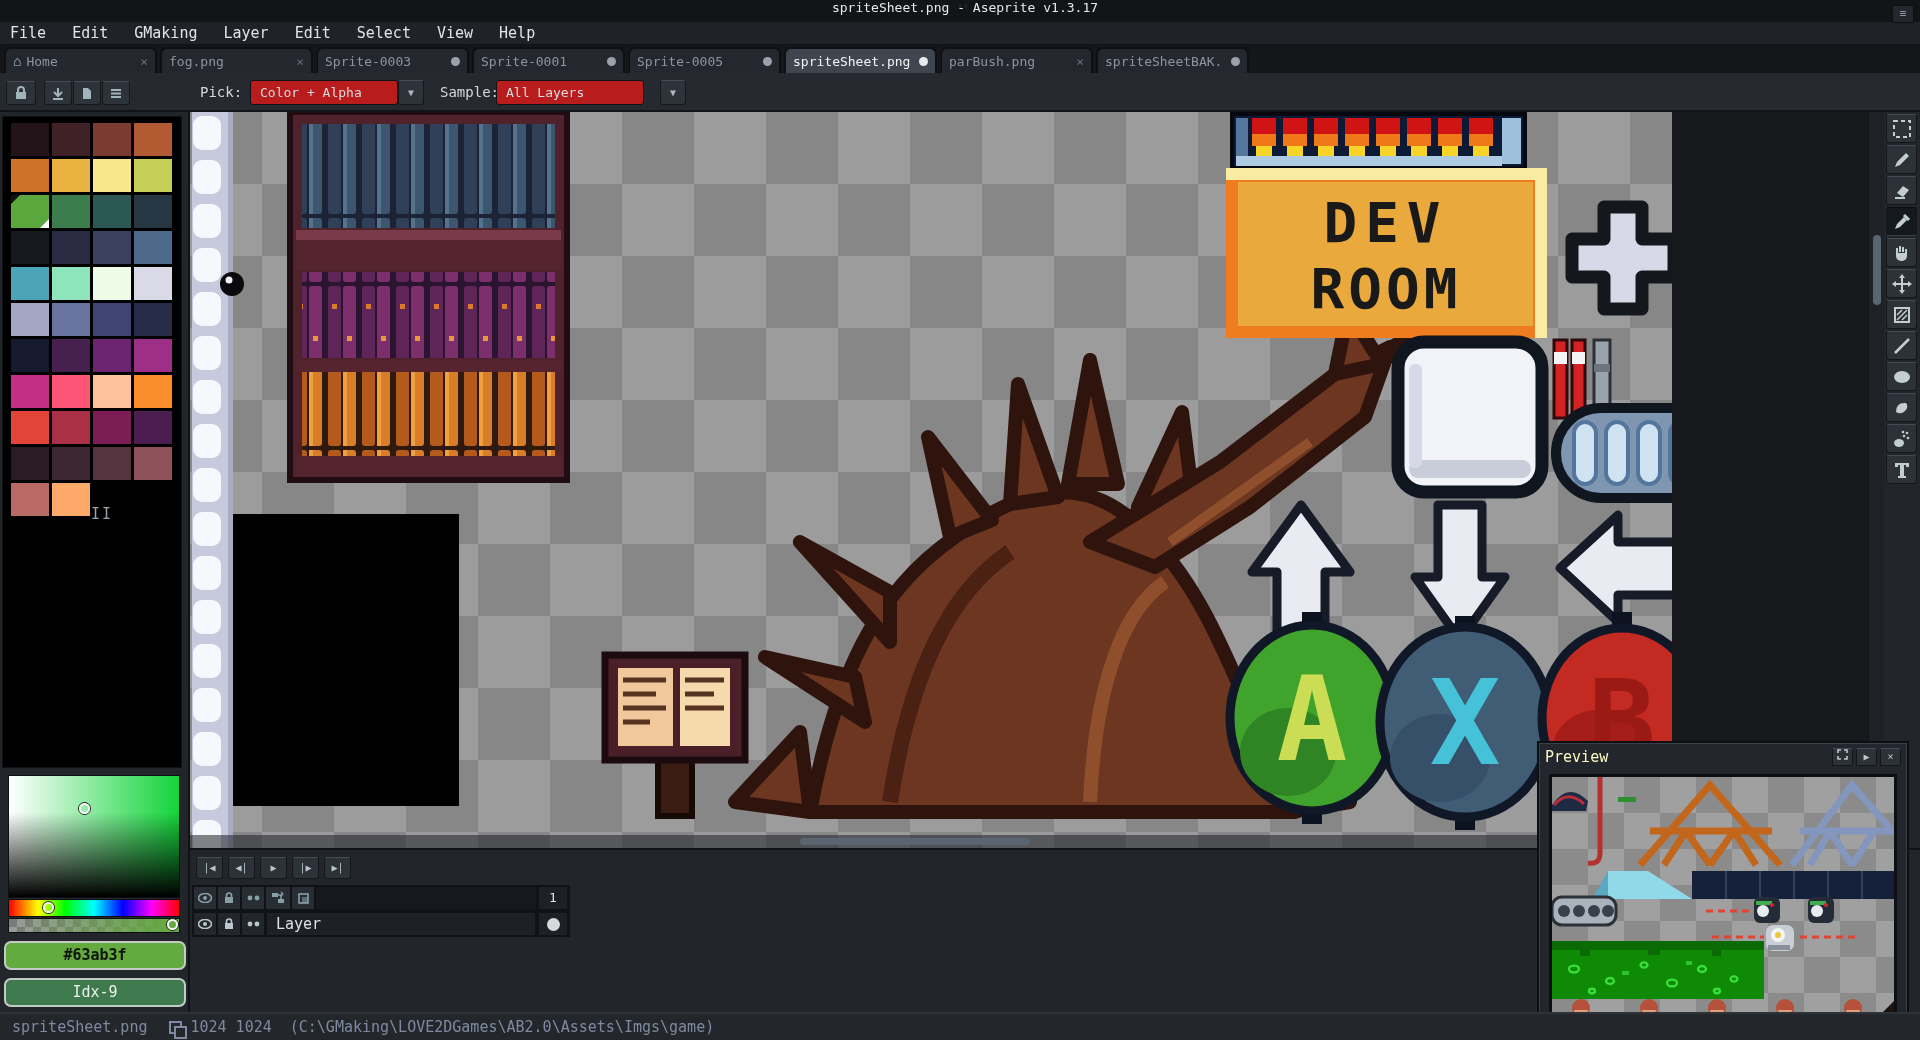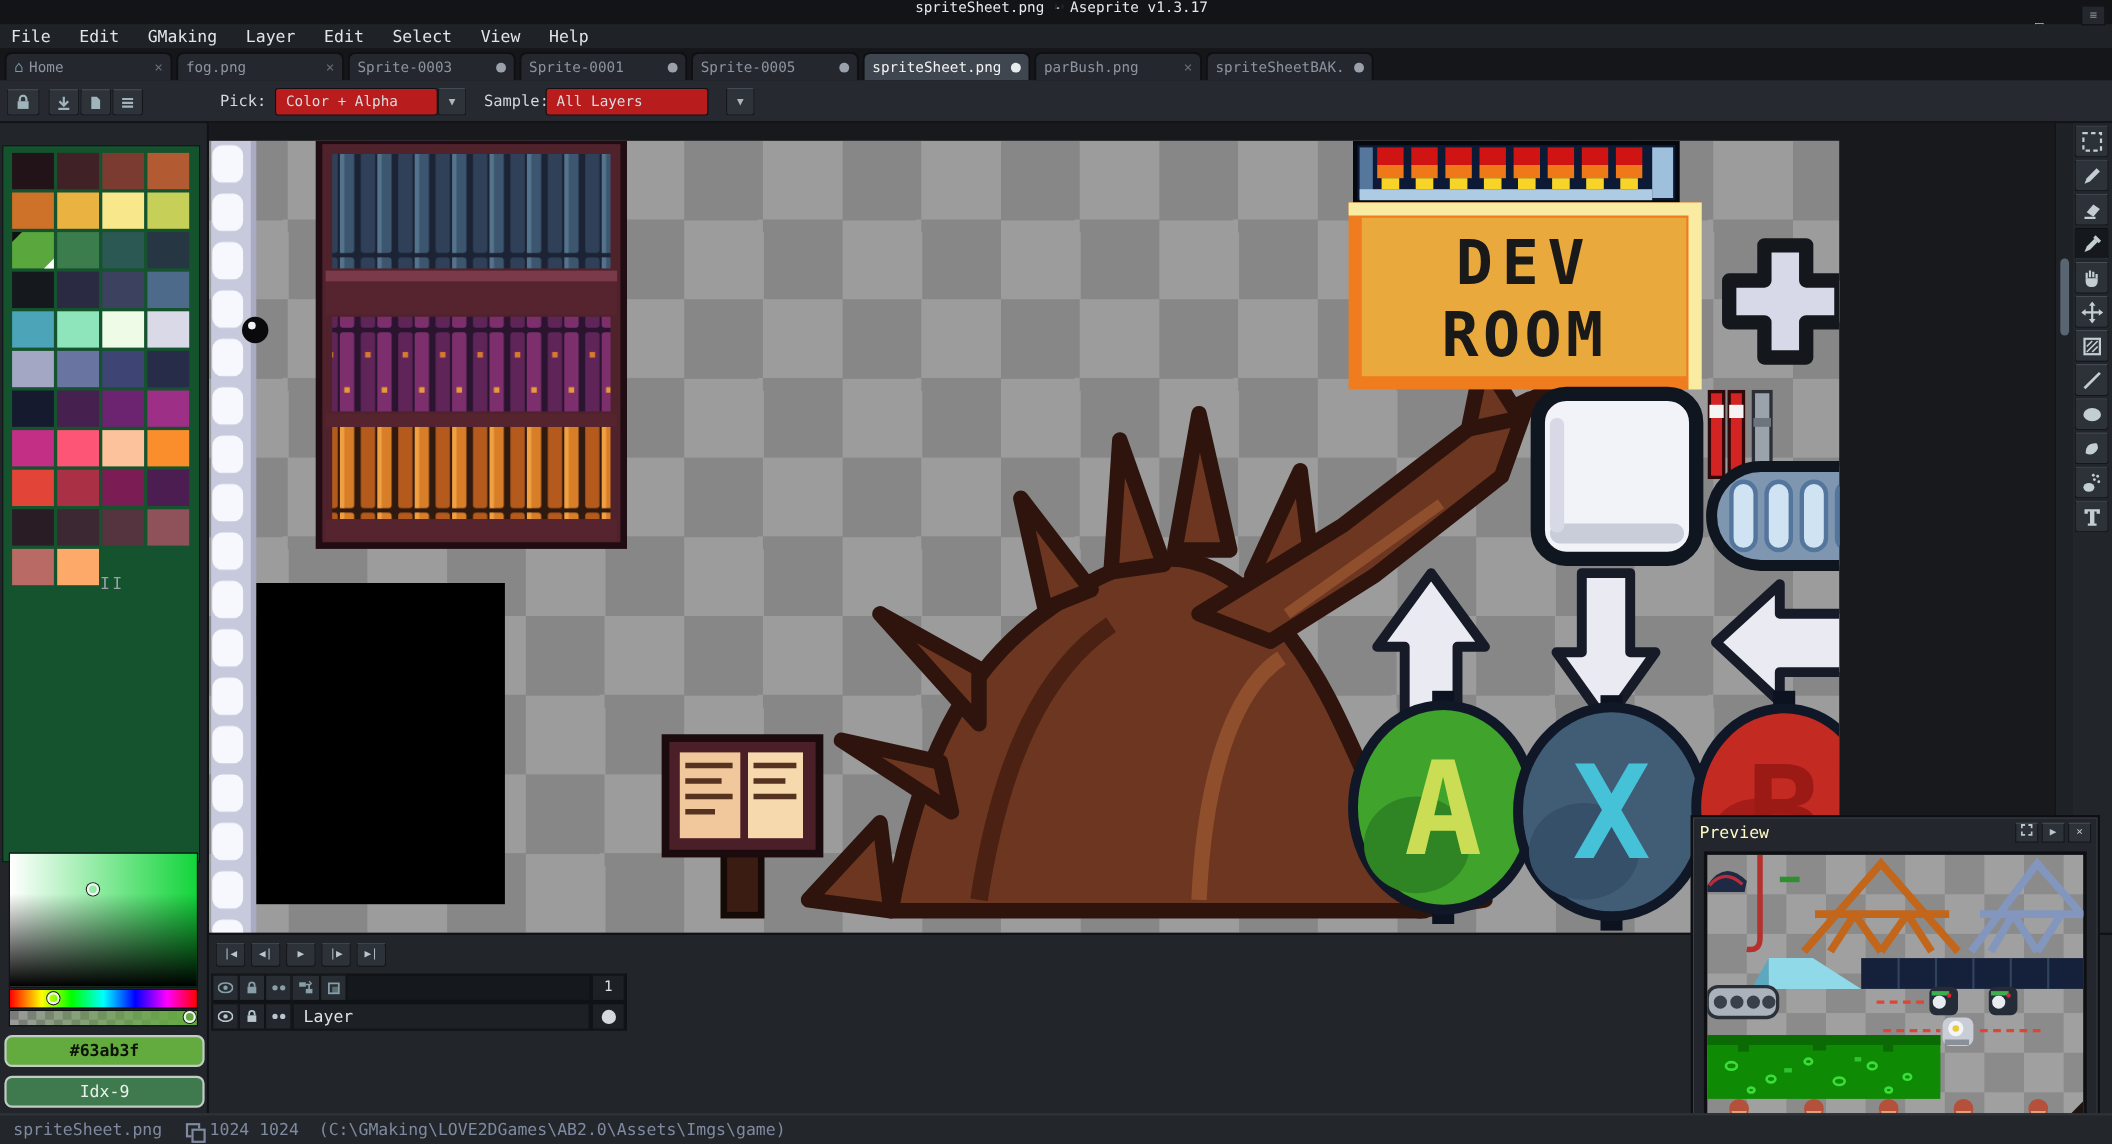--- a/index.html
+++ b/index.html
@@ -32,21 +32,21 @@
 
   
   #contextbar { position:absolute; left:0; top:73px; width:1920px; height:39px; background:#262a30; border-bottom:2px solid #121417; }
   .pal-btn { position:absolute; top:8px; height:24px; background:#2e333a; border:1px solid #14171b; border-top-color:#454b55; border-radius:3px; color:#9fb4bb; display:flex; align-items:center; justify-content:center; }
   .ctx-label { position:absolute; top:11px; font-size:14px; color:#d4d8dc; }
   .combo-field { position:absolute; top:7px; height:25px; background:#b91c1c; border:1px solid #0f1114; border-radius:3px; color:#d9dde1; font-size:13px; line-height:23px; padding-left:9px; }
   .combo-arrow { position:absolute; top:7px; width:26px; height:25px; background:#2e333a; border:1px solid #14171b; border-top-color:#454b55; border-radius:3px; color:#aeb6bd; text-align:center; line-height:23px; font-size:10px; }
 
   
   #left-panel { position:absolute; left:0; top:112px; width:190px; height:900px; background:#22262b; border-right:2px solid #101316; }
-  #palette-inset { position:absolute; left:2px; top:20px; width:180px; height:652px; background:#14532d; border:1px solid #0f1114; }
+  #palette-inset { position:absolute; left:2px; top:4px; width:180px; height:652px; background:#000000; border:1px solid #0f1114; }
   #palette-grid { position:absolute; left:8px; top:6px; width:164px; }
   .swatch-row { display:flex; }
   .swatch { width:38px; height:33px; margin:0 3px 3px 0; position:relative; }
   .swatch.selected::before { content:""; position:absolute; left:0; top:0; border-left:9px solid #101010; border-bottom:9px solid transparent; }
   .swatch.selected::after { content:""; position:absolute; right:0; bottom:0; border-right:9px solid #ffffff; border-top:9px solid transparent; }
   #palette-marker { position:absolute; left:88px; top:388px; color:#9aa1a8; font-size:15px; letter-spacing:2px; }
 
   #satval-box { position:absolute; left:8px; top:663px; width:172px; height:123px; border:1px solid #0d0f12;
     background:linear-gradient(to top, #000, rgba(0,0,0,0) 70%), linear-gradient(to right, #ffffff, #12d43a); }
   .picker-ring { position:absolute; width:11px; height:11px; border:2px solid #f2f2f2; border-radius:50%; box-shadow:0 0 0 1px #222; }
@@ -54,21 +54,21 @@
     background:linear-gradient(to right,#f00 0%,#ff0 17%,#0f0 33%,#0ff 50%,#00f 67%,#f0f 84%,#f00 100%); }
   #alpha-bar { position:absolute; left:8px; top:806px; width:172px; height:15px; border:1px solid #0d0f12;
     background:linear-gradient(to right, rgba(99,171,63,0), rgba(99,171,63,1)),
                conic-gradient(#9a9a9a 25%, #7b7b7b 0 50%, #9a9a9a 0 75%, #7b7b7b 0);
     background-size:100% 100%, 16px 16px; }
   .color-chip-btn { position:absolute; left:4px; width:182px; height:29px; border:2px solid #c2cbc4; border-radius:7px; text-align:center; line-height:25px; font-weight:bold; font-size:15px; }
   #hex-btn  { top:829px; background:#63ab3f; color:#0e1408; }
   #idx-btn  { top:866px; background:#3f7a4e; color:#e9f2ea; font-weight:normal; }
 
   
-  #canvas { position:absolute; left:190px; top:128px; width:1482px; height:736px; overflow:hidden;
+  #canvas { position:absolute; left:190px; top:112px; width:1482px; height:736px; overflow:hidden;
     background:conic-gradient(#9c9c9c 25%, #878787 0 50%, #9c9c9c 0 75%, #878787 0);
     background-size:144px 144px; }
   #canvas-art { position:absolute; left:0; top:0; }
   #hscroll { position:absolute; left:0; bottom:0; width:1678px; height:13px; background:rgba(30,33,38,.55); }
   #hscroll-thumb { position:absolute; left:610px; top:3px; width:230px; height:7px; background:#5a6572; border-radius:4px; }
   #vscroll-strip { position:absolute; left:1868px; top:112px; width:16px; height:736px; background:#1e2126; border-left:1px solid #101316; }
   #vscroll-thumb { position:absolute; left:4px; top:123px; width:8px; height:70px; background:#5a6572; border-radius:4px; }
   #edge-red-line { position:absolute; left:1915px; top:575px; width:5px; height:205px; background:#e8402a; }
   #edge-red-line::before { content:""; position:absolute; top:-8px; left:0; width:5px; height:8px; background:#3fae4e; }
 

